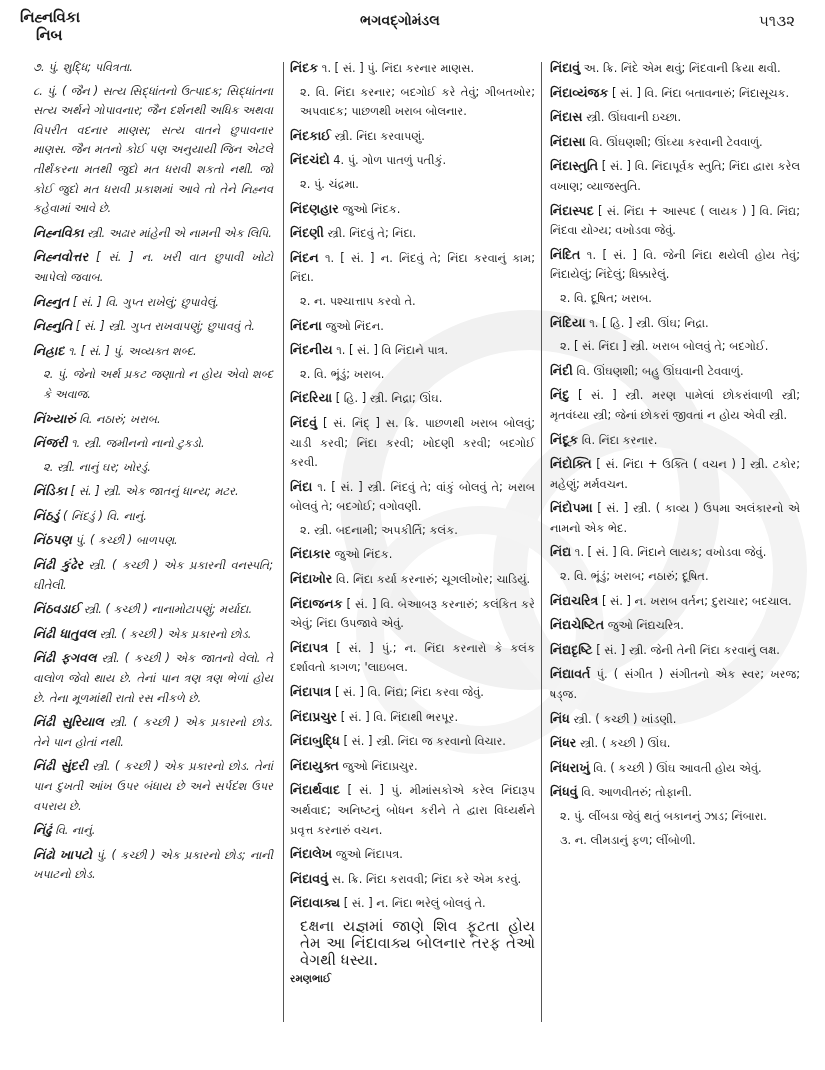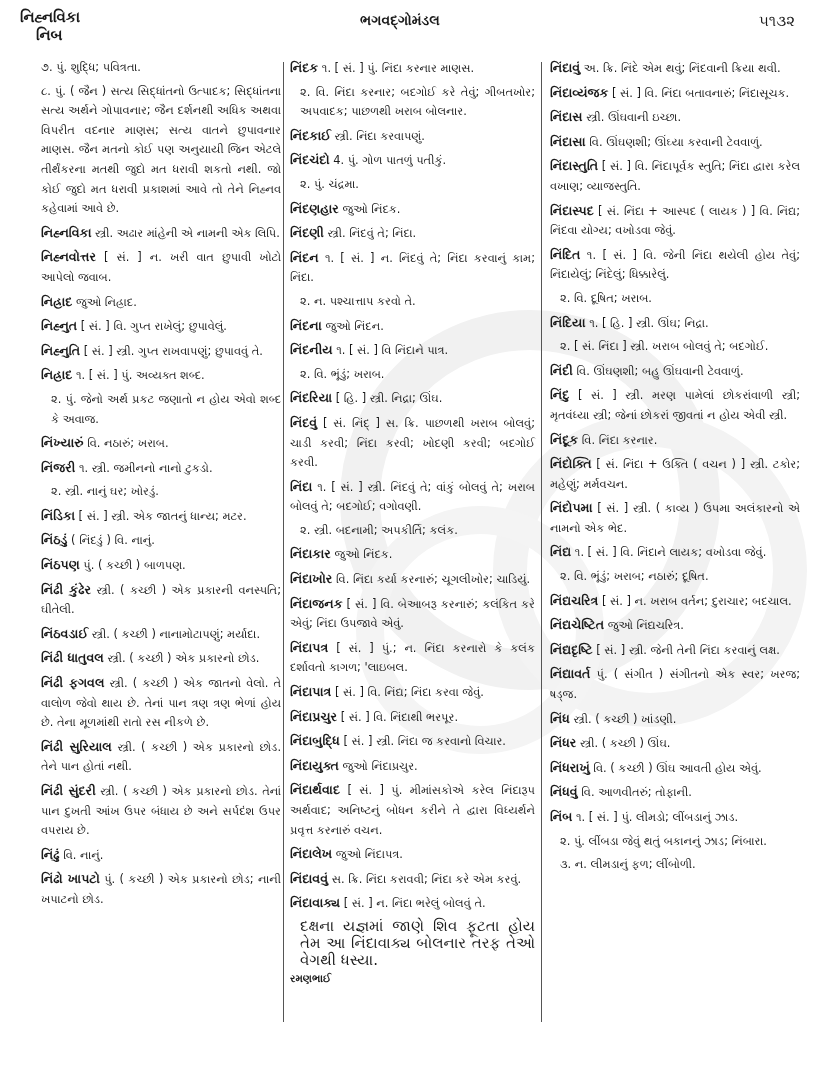--- a/index.html
+++ b/index.html
@@ -6,21 +6,21 @@
   body { width:825px; height:1070px; position:relative; overflow:hidden;
          font-family:"DejaVu Sans", "Liberation Sans", sans-serif; color:#1a1a1a; }
   .page { position:absolute; inset:0; }
   .watermark { position:absolute; left:330px; top:250px; width:480px; height:560px; pointer-events:none; }
   .hdr { position:absolute; top:8px; left:0; width:825px; height:40px; }
   .hdr .gw-top { position:absolute; left:20px; top:0px; font-size:15px; font-weight:bold; }
   .hdr .gw-bot { position:absolute; left:36px; top:18px; font-size:15px; font-weight:bold; }
   .hdr .title { position:absolute; left:360px; top:4px; font-size:14px; font-weight:bold; }
   .hdr .pno { position:absolute; right:30px; top:4px; font-size:15px; font-weight:normal; }
   .col { position:absolute; top:58px; font-size:11.4px; line-height:19.6px; }
-  .c1 { left:41px; width:240px; }
+  .c1 { left:33px; width:240px;font-style:italic; }
   .c2 { left:290px; width:245px; }
   .c3 { left:550px; width:250px; }
   .rule { position:absolute; width:1px; background:#555; }
   .r1 { left:283px; top:62px; height:960px; }
   .r2 { left:541px; top:62px; height:960px; }
   .entry { margin:0 0 4px 0; text-align:justify; }
   .entry .hw { font-weight:bold; font-size:12.6px; }
   .entry .body { }
   .sub { padding-left:10px; margin-bottom:4px; text-align:justify; }
   .quote { padding-left:10px; font-size:15px; line-height:17px; text-align:justify; }
@@ -45,21 +45,20 @@
   </div>
 
   <div class="rule r1"></div>
   <div class="rule r2"></div>
 
   <div class="col c1">
       <div class="entry"><span class="body">૭. પું. શુદ્ધિ; પવિત્રતા.</span></div>
       <div class="entry"><span class="body">૮. પું. ( જૈન ) સત્ય સિદ્ધાંતનો ઉત્પાદક; સિદ્ધાંતના સત્ય અર્થને ગોપાવનાર; જૈન દર્શનથી અધિક અથવા વિપરીત વદનાર માણસ; સત્ય વાતને છુપાવનાર માણસ. જૈન મતનો કોઈ પણ અનુયાયી જિન એટલે તીર્થંકરના મતથી જુદો મત ધરાવી શકતો નથી. જો કોઈ જુદો મત ધરાવી પ્રકાશમાં આવે તો તેને નિહ્નવ કહેવામાં આવે છે.</span></div>
       <div class="entry"><span class="hw">નિહ્નવિકા</span> <span class="body">સ્ત્રી. અઢાર માંહેની એ નામની એક લિપિ.</span></div>
       <div class="entry"><span class="hw">નિહ્નવોત્તર</span> <span class="body">[ સં. ] ન. ખરી વાત છુપાવી ખોટો આપેલો જવાબ.</span></div>
-      <div class="entry"><span class="hw">નિહ્રાદ</span> <span class="body">જુઓ નિહ્રાદ.</span></div>
       <div class="entry"><span class="hw">નિહ્નુત</span> <span class="body">[ સં. ] વિ. ગુપ્ત રાખેલું; છુપાવેલું.</span></div>
       <div class="entry"><span class="hw">નિહ્નુતિ</span> <span class="body">[ સં. ] સ્ત્રી. ગુપ્ત રાખવાપણું; છુપાવવું તે.</span></div>
       <div class="entry"><span class="hw">નિહ્રાદ</span> <span class="body">૧. [ સં. ] પું. અવ્યક્ત શબ્દ.</span></div>
       <div class="sub">૨. પું. જેનો અર્થ પ્રકટ જણાતો ન હોય એવો શબ્દ કે અવાજ.</div>
       <div class="entry"><span class="hw">નિંખ્યારું</span> <span class="body">વિ. નઠારું; ખરાબ.</span></div>
       <div class="entry"><span class="hw">નિંજરી</span> <span class="body">૧. સ્ત્રી. જમીનનો નાનો ટુકડો.</span></div>
       <div class="sub">૨. સ્ત્રી. નાનું ઘર; ખોરડું.</div>
       <div class="entry"><span class="hw">નિંડિકા</span> <span class="body">[ સં. ] સ્ત્રી. એક જાતનું ધાન્ય; મટર.</span></div>
       <div class="entry"><span class="hw">નિંઠડું</span> <span class="body">( નિંદડું ) વિ. નાનું.</span></div>
       <div class="entry"><span class="hw">નિંઠપણ</span> <span class="body">પું. ( કચ્છી ) બાળપણ.</span></div>
@@ -123,17 +122,16 @@
       <div class="entry"><span class="hw">નિંદ્ય</span> <span class="body">૧. [ સં. ] વિ. નિંદાને લાયક; વખોડવા જેવું.</span></div>
       <div class="sub">૨. વિ. ભૂંડું; ખરાબ; નઠારું; દૂષિત.</div>
       <div class="entry"><span class="hw">નિંદ્યચરિત્ર</span> <span class="body">[ સં. ] ન. ખરાબ વર્તન; દુરાચાર; બદચાલ.</span></div>
       <div class="entry"><span class="hw">નિંદ્યચેષ્ટિત</span> <span class="body">જુઓ નિંદ્યચરિત્ર.</span></div>
       <div class="entry"><span class="hw">નિંદ્યદૃષ્ટિ</span> <span class="body">[ સં. ] સ્ત્રી. જેની તેની નિંદા કરવાનું લક્ષ.</span></div>
       <div class="entry"><span class="hw">નિંદ્યાવર્ત</span> <span class="body">પું. ( સંગીત ) સંગીતનો એક સ્વર; ખરજ; ષડ્જ.</span></div>
       <div class="entry"><span class="hw">નિંધ</span> <span class="body">સ્ત્રી. ( કચ્છી ) ખાંડણી.</span></div>
       <div class="entry"><span class="hw">નિંધર</span> <span class="body">સ્ત્રી. ( કચ્છી ) ઊંઘ.</span></div>
       <div class="entry"><span class="hw">નિંધરાખું</span> <span class="body">વિ. ( કચ્છી ) ઊંઘ આવતી હોય એવું.</span></div>
       <div class="entry"><span class="hw">નિંધવું</span> <span class="body">વિ. આળવીતરું; તોફાની.</span></div>
-      <div class="entry"><span class="hw">નિંબ</span> <span class="body">૧. [ સં. ] પું. લીમડો; લીંબડાનું ઝાડ.</span></div>
       <div class="sub">૨. પું. લીંબડા જેવું થતું બકાનનું ઝાડ; નિંબારા.</div>
       <div class="sub">૩. ન. લીમડાનું ફળ; લીંબોળી.</div>
     </div>
 </div>
 
 </body></html>

